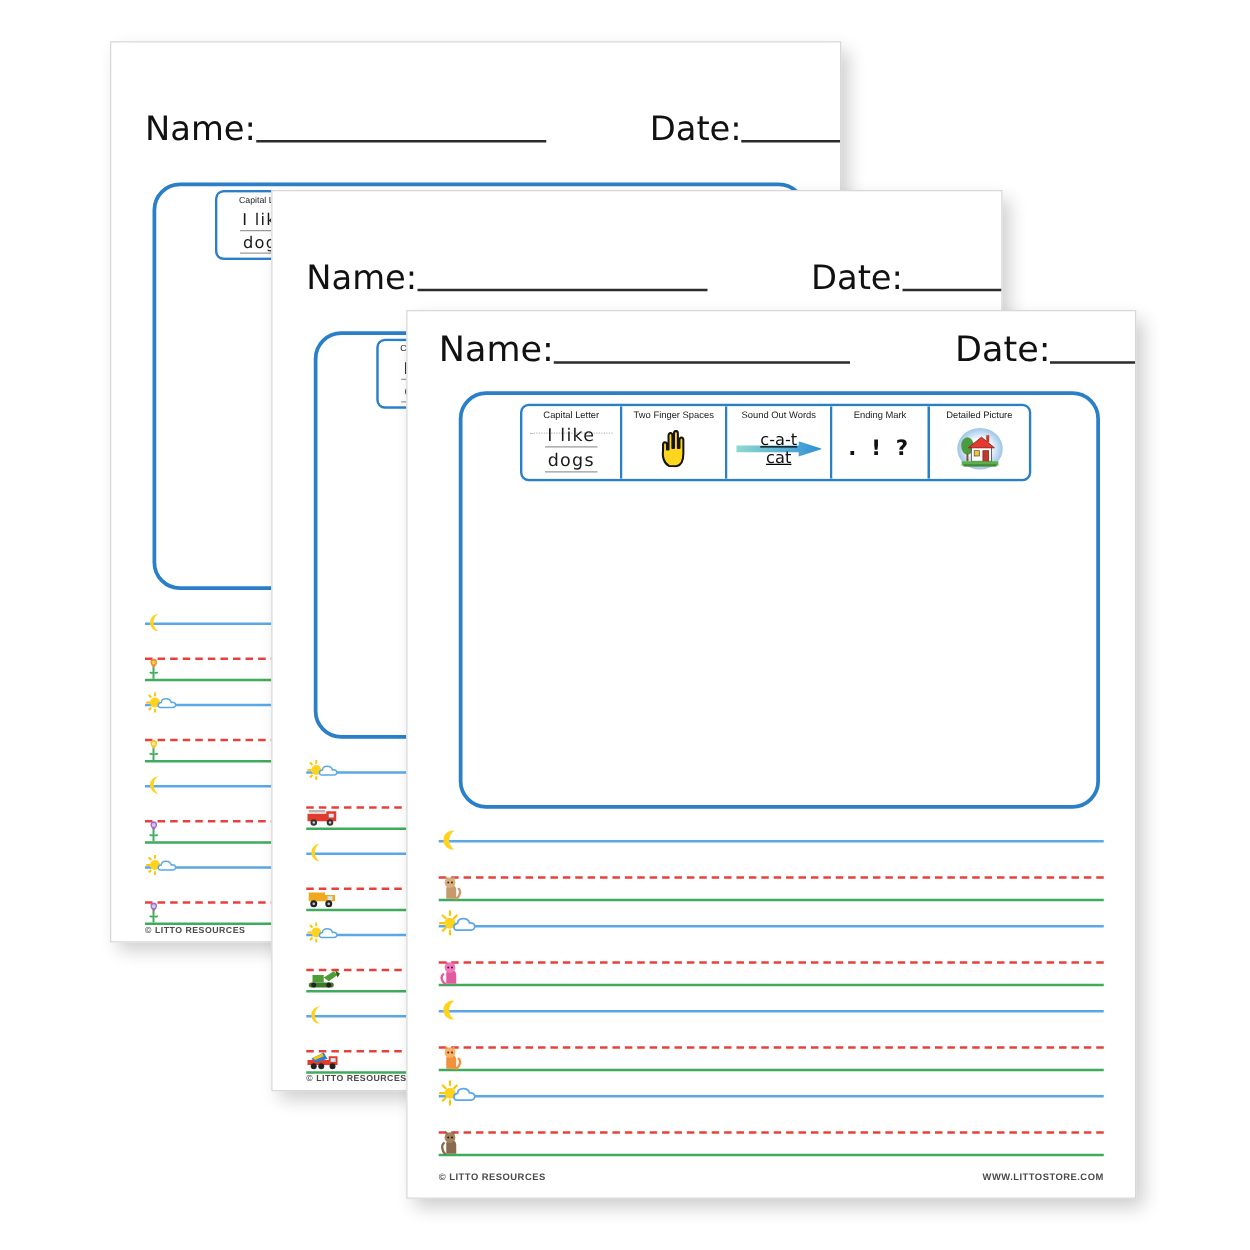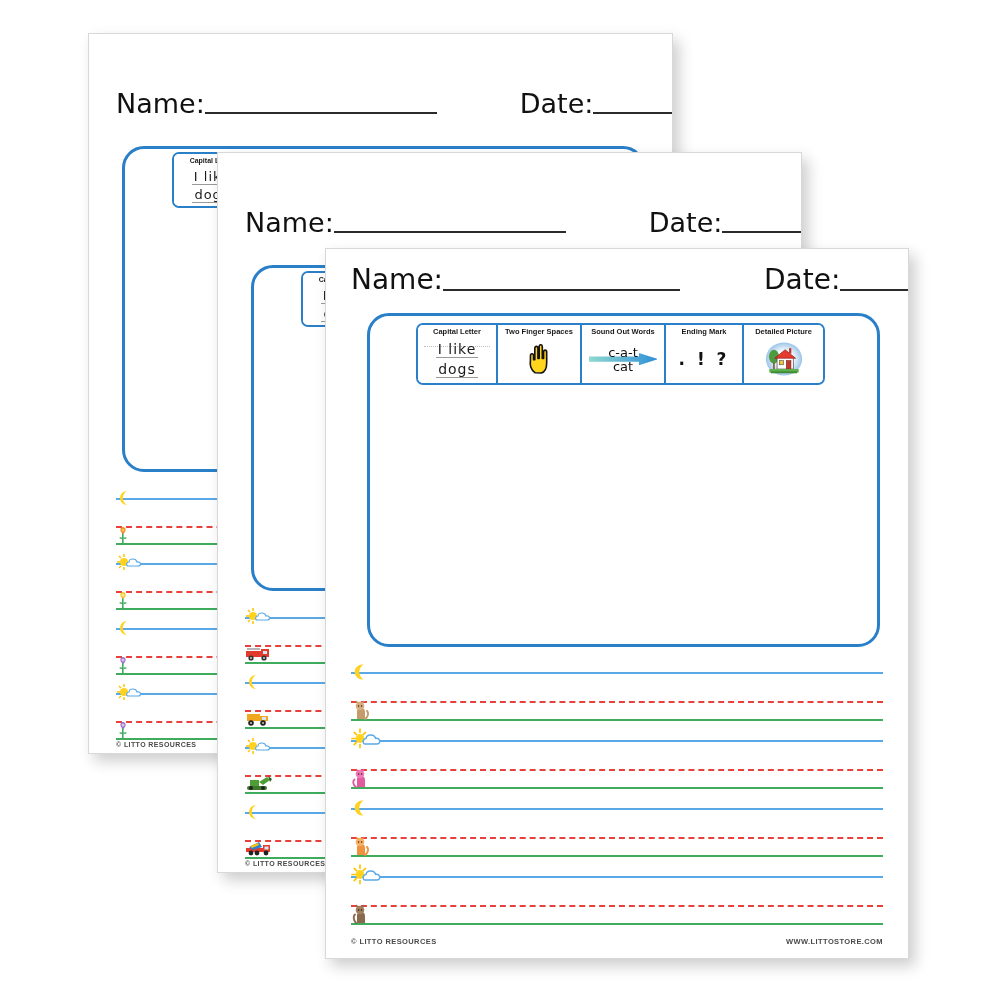--- a/index.html
+++ b/index.html
@@ -27,37 +27,37 @@
            background:#fff;box-sizing:border-box;}
 
   
   .strip{position:absolute;display:flex;background:#fff;
          border:2px solid #2a7fc9;border-radius:7px;overflow:hidden;
          box-sizing:border-box;}
   .cell{flex:0 0 auto;border-right:2px solid #2a7fc9;box-sizing:border-box;
         display:flex;flex-direction:column;align-items:center;
         padding-top:3px;background:#fff;position:relative;}
   .cell:last-child{border-right:none;}
-  .cell .ttl{font-weight:bold;color:#1a1a1a;text-align:center;line-height:1.05;
+  .cell .ttl{font-weight:normal;color:#1a1a1a;text-align:center;line-height:1.05;
              font-family:"Liberation Sans",sans-serif;}
   .cell .body{flex:1;display:flex;flex-direction:column;align-items:center;
               justify-content:center;width:100%;}
 
   
   .hw{position:relative;display:flex;flex-direction:column;align-items:center;
       justify-content:center;width:100%;height:100%;}
   .hwline{font-family:"DejaVu Sans",sans-serif;color:#1a1a1a;letter-spacing:1px;
           position:relative;line-height:1;}
   .hwline::after{content:"";position:absolute;left:-2px;right:-2px;bottom:-2px;
                  border-bottom:1px solid #9a9a9a;}
   .hwmid{position:absolute;left:8%;right:8%;border-bottom:1px dotted #bdbdbd;}
 
   
   .sow{display:flex;flex-direction:column;align-items:center;justify-content:center;
-       position:relative;width:100%;height:100%;}
+       position:relative;width:100%;height:100%;text-decoration:underline;}
   .sowtxt{font-family:"DejaVu Sans",sans-serif;color:#111;line-height:1.02;}
   .arrow{position:absolute;left:8%;width:84%;height:26%;top:37%;}
 
   
   .emk{font-family:"DejaVu Sans",sans-serif;color:#111;letter-spacing:3px;
        font-weight:600;}
 
   
   .lines{position:absolute;left:0;right:0;}
   .lgroup{position:relative;width:100%;}

